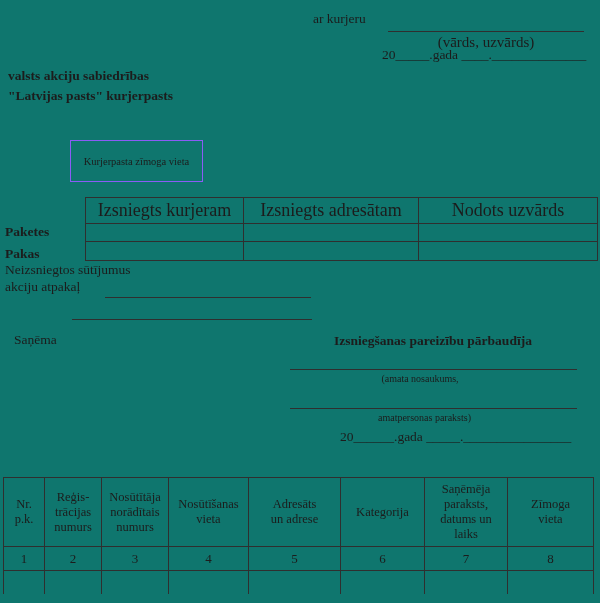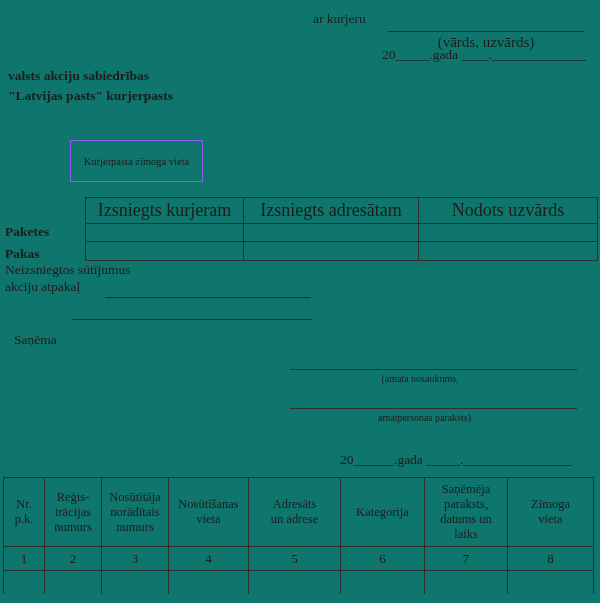--- a/index.html
+++ b/index.html
@@ -100,25 +100,26 @@
 
   <div class="abs b txt" style="left:5px; top:224px;">Paketes</div>
   <div class="abs b txt" style="left:5px; top:246px;">Pakas</div>
 
   <div class="abs txt" style="left:5px; top:262px;">Neizsniegtos sūtījumus</div>
   <div class="abs txt" style="left:5px; top:279px;">akciju atpakaļ</div>
   <div class="abs rule" style="left:105px; top:297px; width:206px;"></div>
   <div class="abs txt" style="left:14px; top:300px;margin-top:32px;">Saņēma</div>
   <div class="abs rule" style="left:72px; top:319px; width:240px;"></div>
 
+  <div class="abs b center" style="left:285px; top:333px; width:296px; font-size:13.5px;">Izsniegšanas pareizību pārbaudīja</div>
   <div class="abs rule" style="left:290px; top:369px; width:287px;"></div>
   <div class="abs mid center" style="left:290px; top:373px; width:260px;">(amata nosaukums,</div>
   <div class="abs rule" style="left:290px; top:408px; width:287px;"></div>
   <div class="abs mid center" style="left:281px; top:412px; width:287px;">amatpersonas paraksts)</div>
-  <div class="abs txt" style="left:340px; top:452px;">20______.gada _____.________________</div>
+  <div class="abs txt" style="left:340px; top:429px;">20______.gada _____.________________</div>
 
   <table class="main-table abs" style="left:3px; top:477px; width:590px;">
     <colgroup>
       <col style="width:41px">
         <col style="width:57px">
         <col style="width:67px">
         <col style="width:80px">
       <col style="width:92px">
         <col style="width:84px">
         <col style="width:83px">

